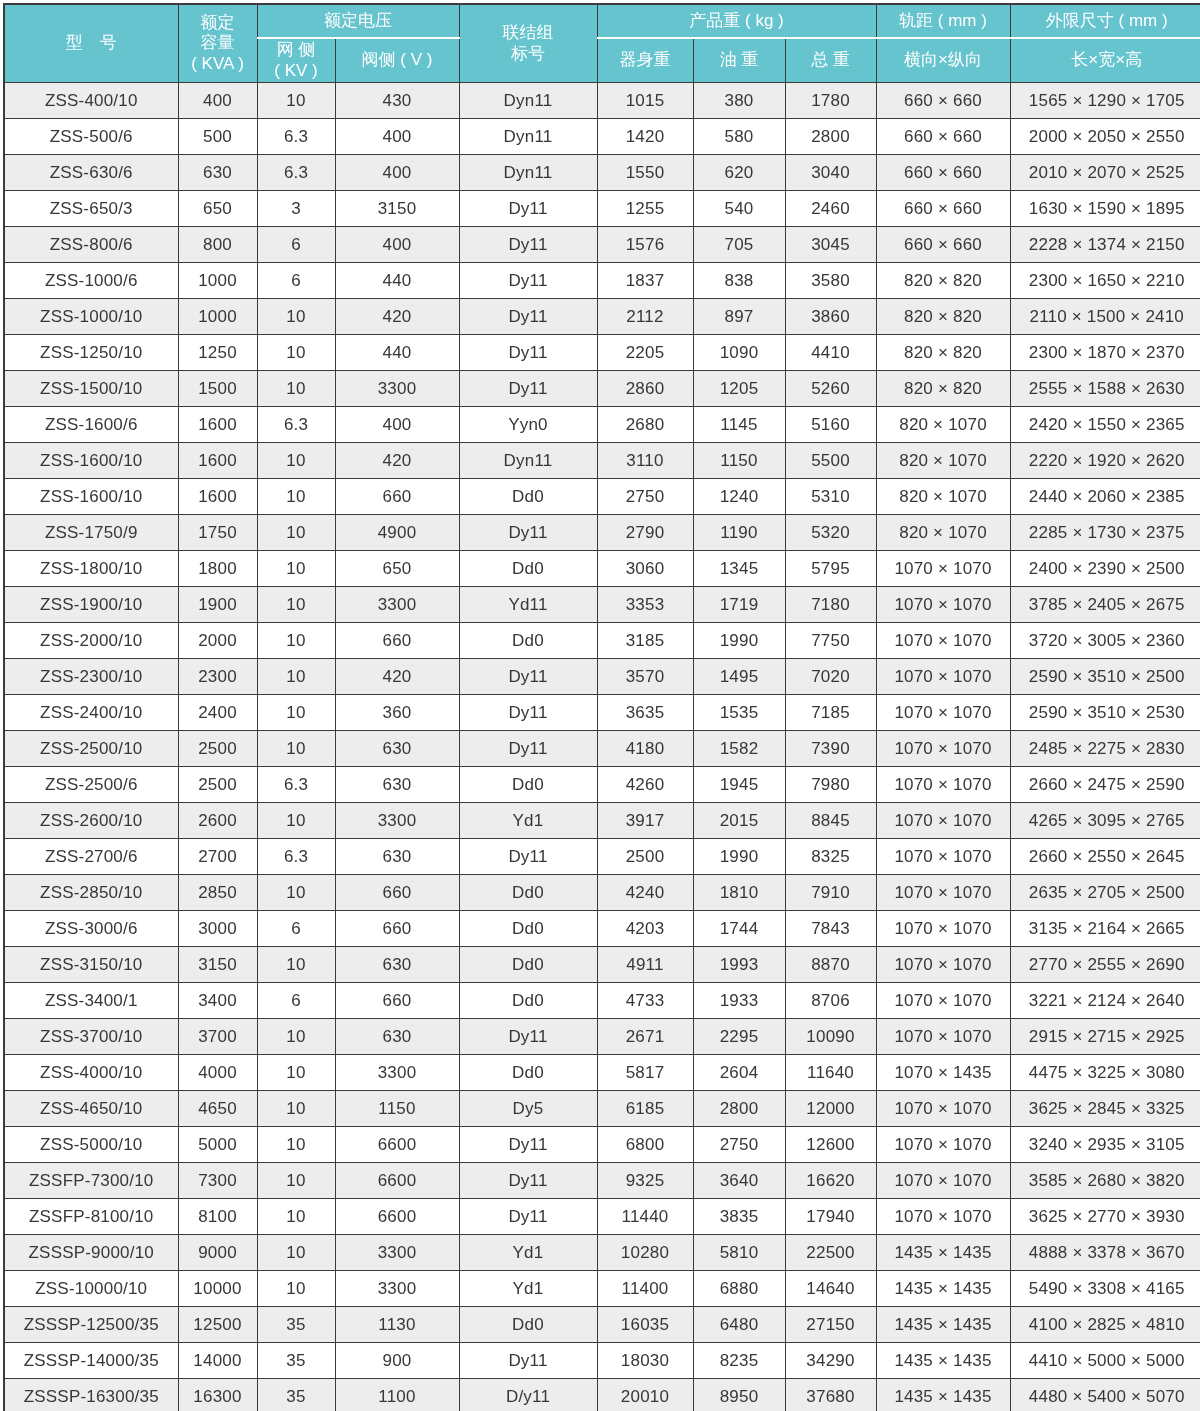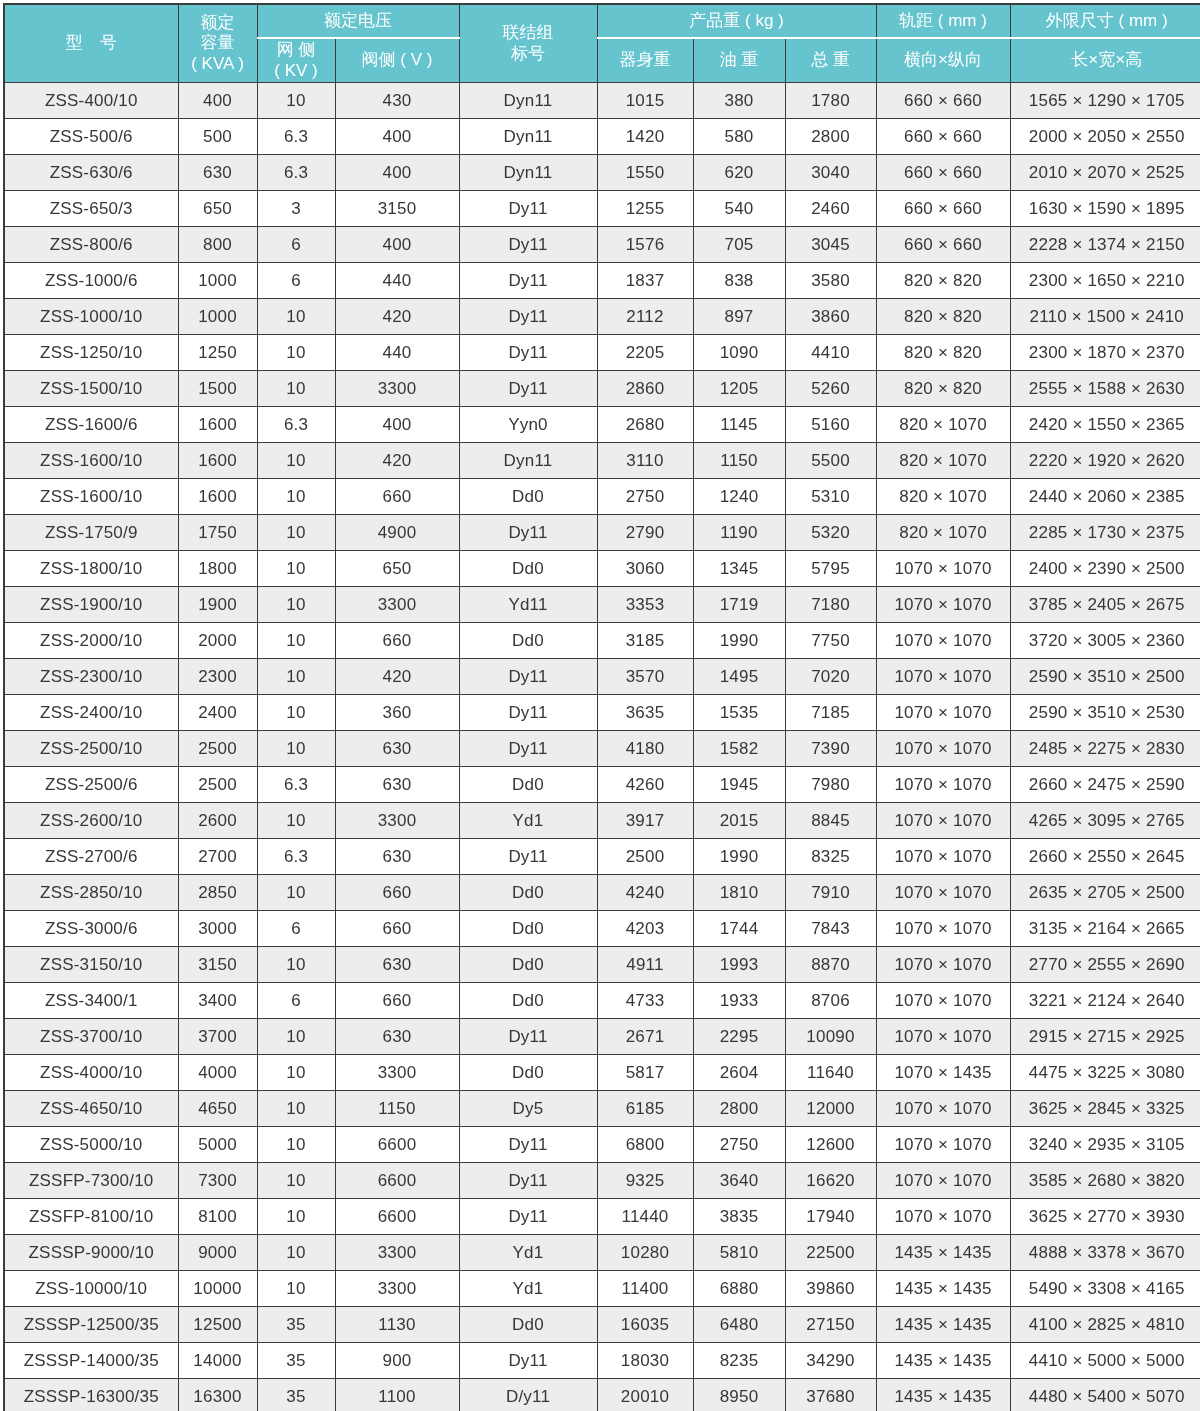--- a/index.html
+++ b/index.html
@@ -496,21 +496,21 @@
           <td>4888 × 3378 × 3670</td>
         </tr>
         <tr>
           <td>ZSS-10000/10</td>
           <td>10000</td>
           <td>10</td>
           <td>3300</td>
           <td>Yd1</td>
           <td>11400</td>
           <td>6880</td>
-          <td>39860</td>
+          <td>14640</td>
           <td>1435 × 1435</td>
           <td>5490 × 3308 × 4165</td>
         </tr>
         <tr>
           <td>ZSSSP-12500/35</td>
           <td>12500</td>
           <td>35</td>
           <td>1130</td>
           <td>Dd0</td>
           <td>16035</td>

